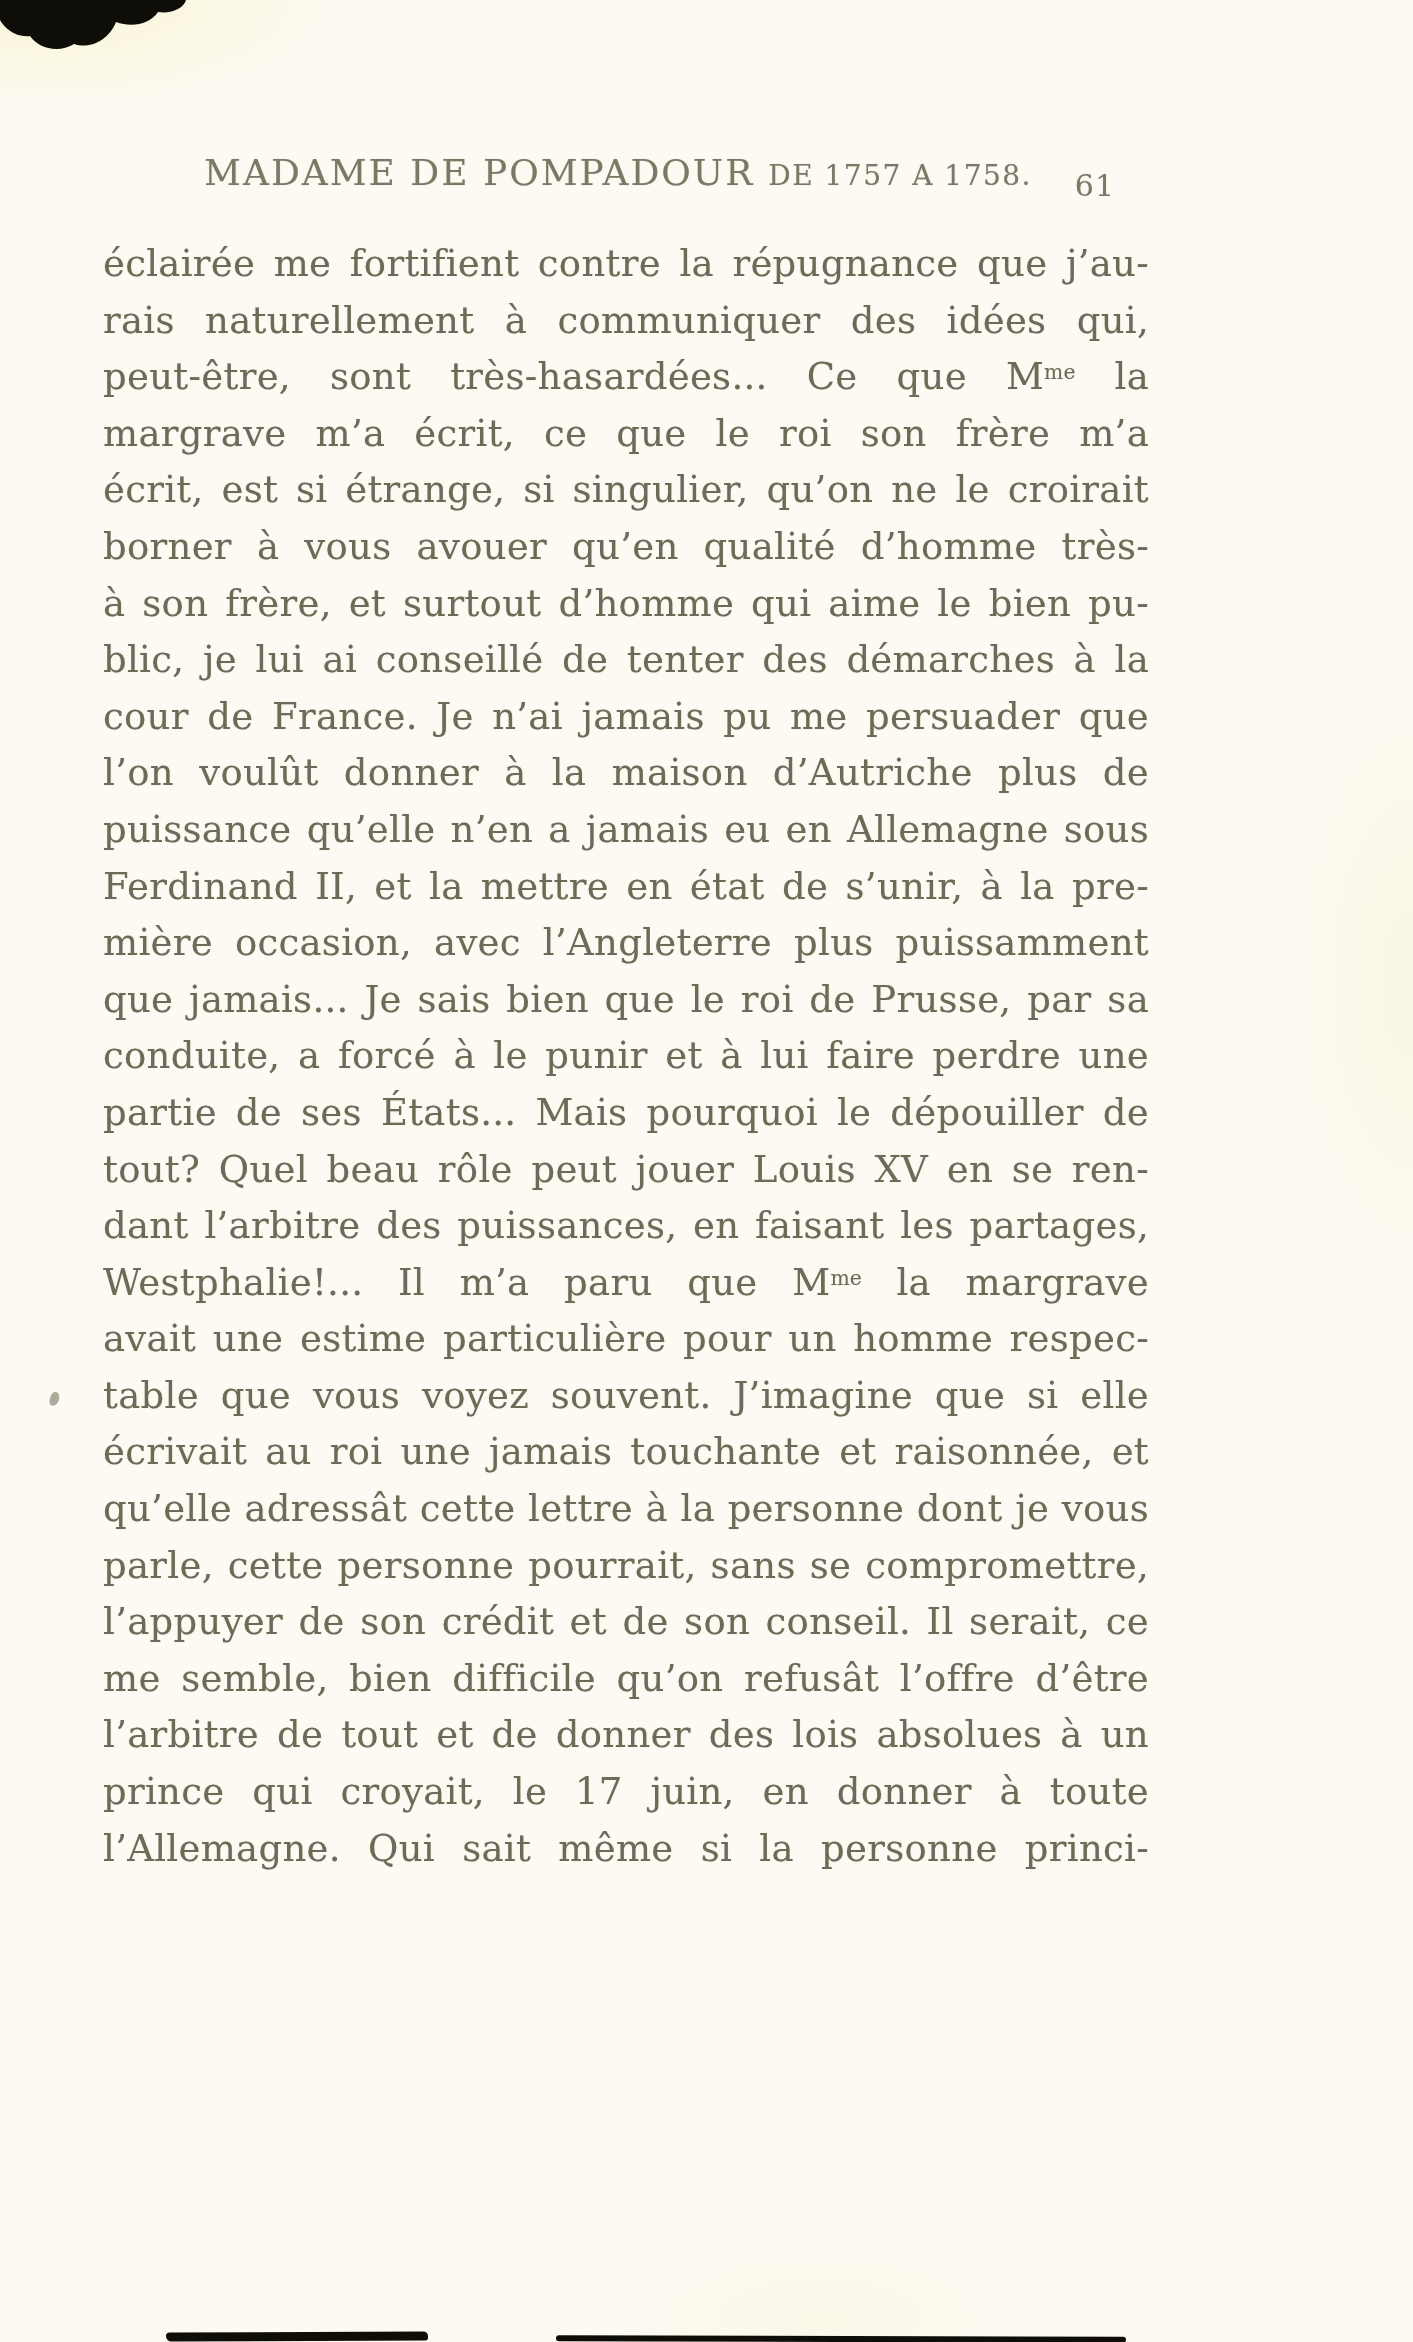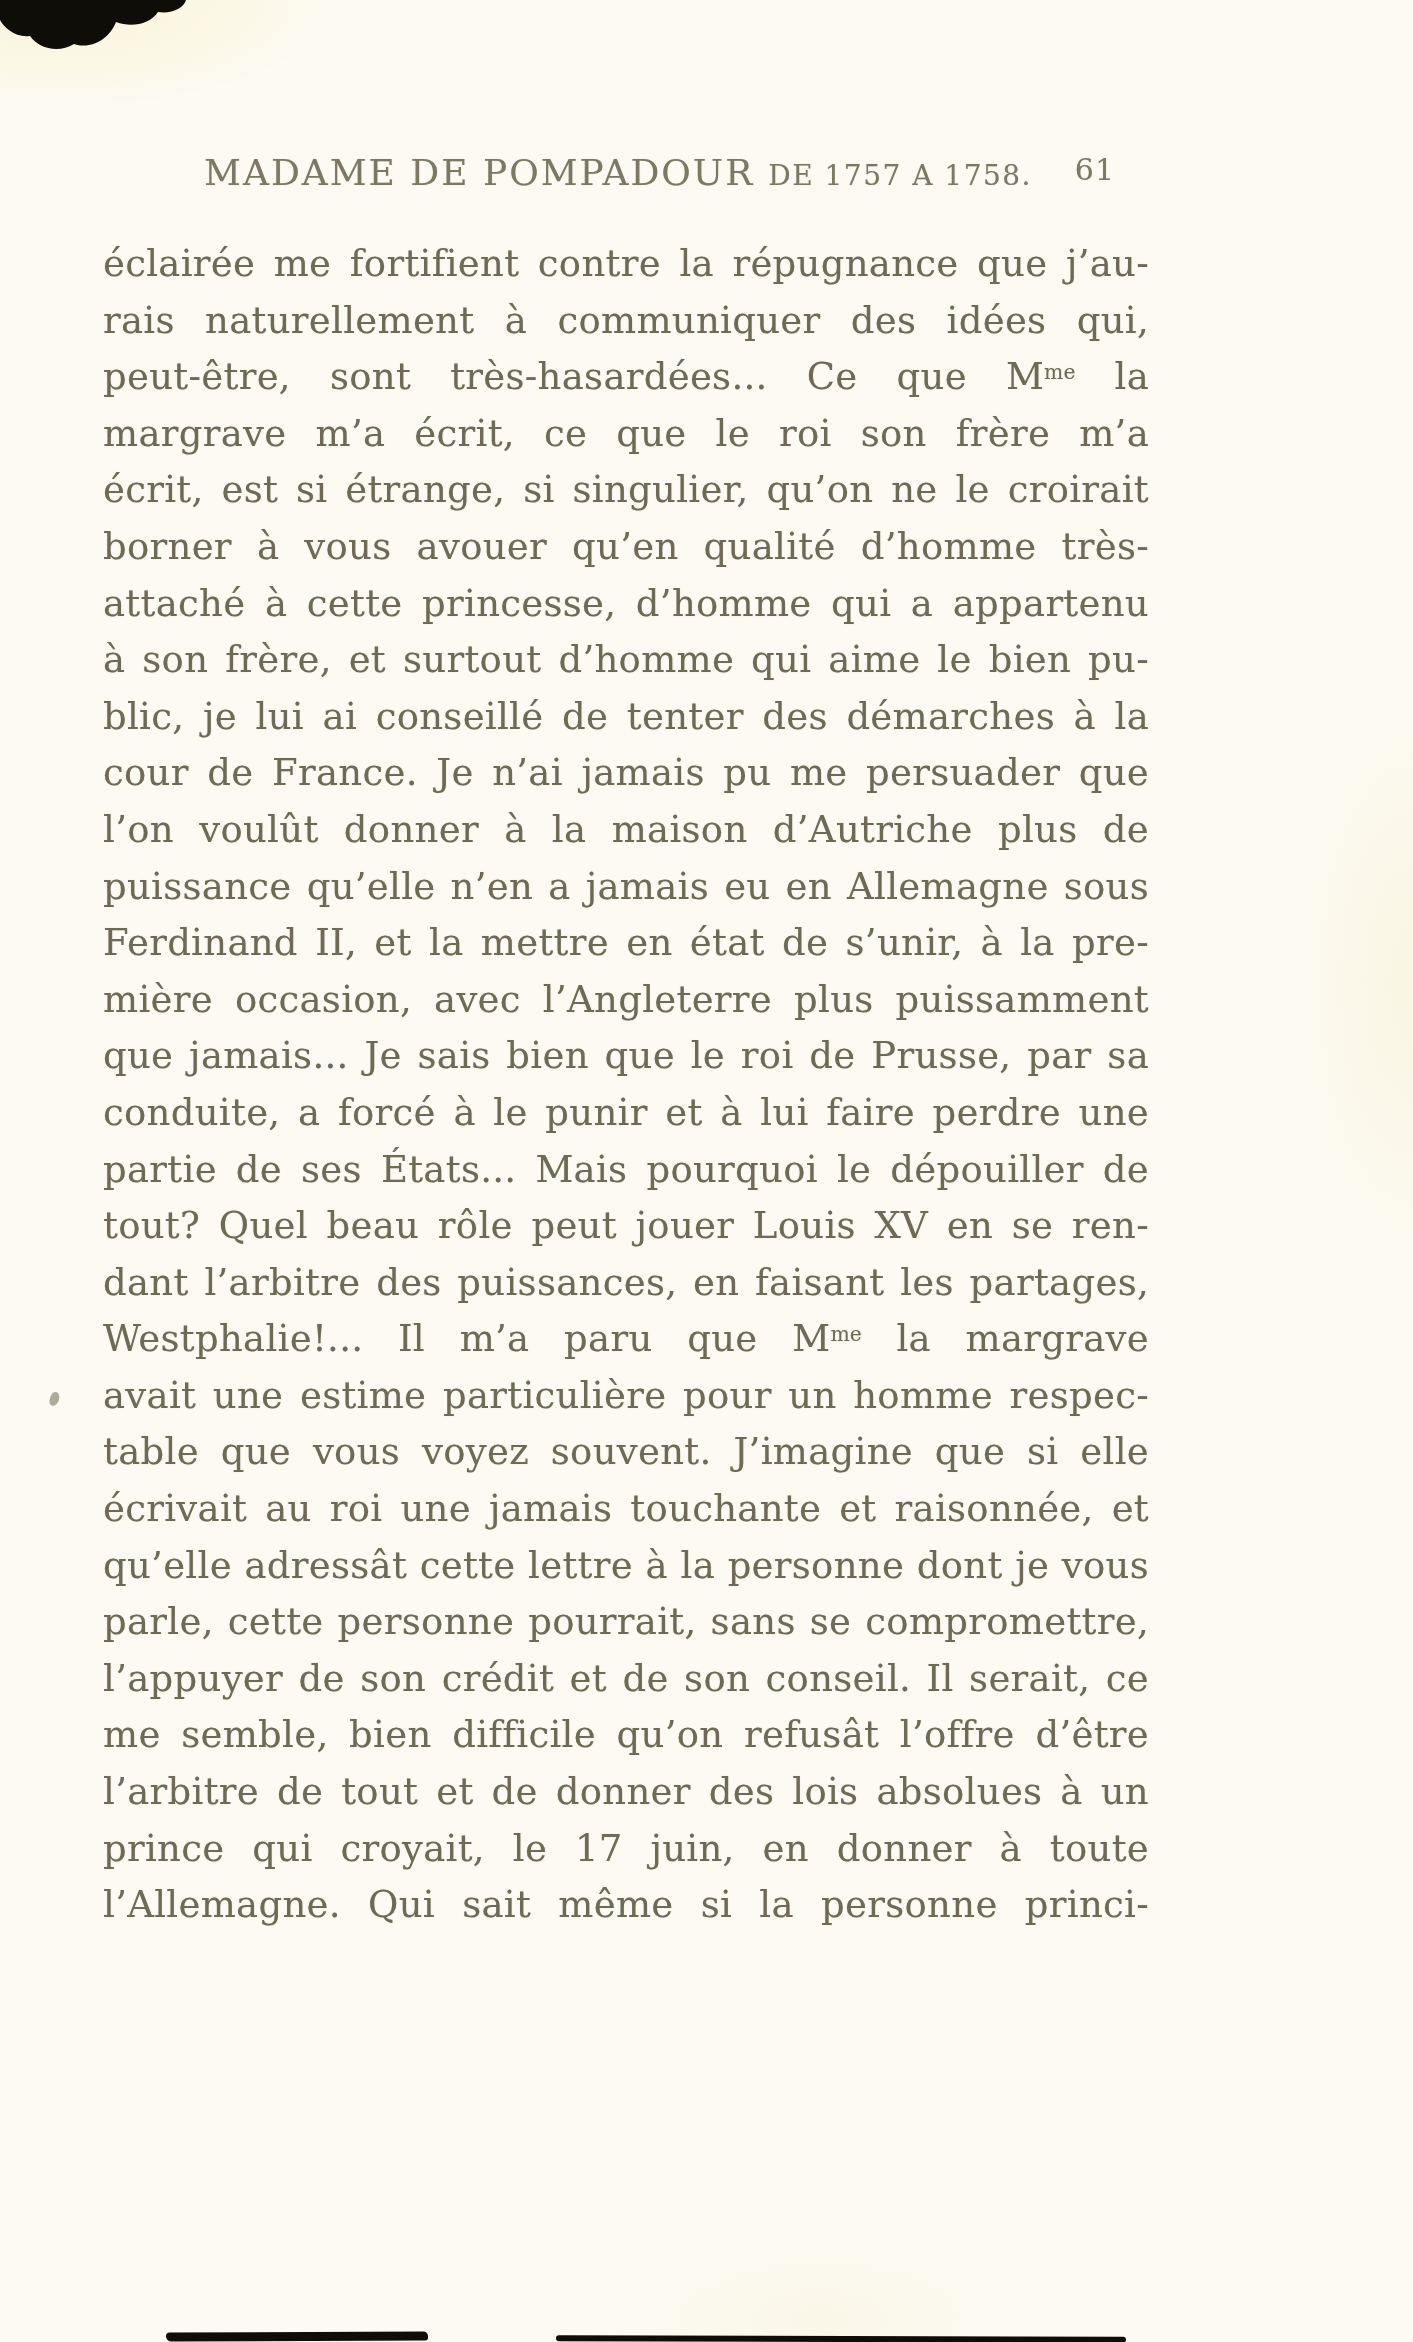--- a/index.html
+++ b/index.html
@@ -40,21 +40,21 @@
     letter-spacing: 2px;
   }
   .header-dates {
     font-size: 28px;
     letter-spacing: 1.5px;
     margin-left: 14px;
   }
   .page-number {
     position: absolute;
     right: 26px;
-    top: 0;
+    top: 16px;
     font-size: 30px;
     letter-spacing: 1px;
   }
 
   
   .text-block {
     position: absolute;
     left: 103px;
     top: 236px;
     width: 1046px;
@@ -130,21 +130,20 @@
     <span class="page-number">61</span>
   </header>
 
   <main class="text-block" id="lines">
       <div class="line">éclairée me fortifient contre la répugnance que j’au-</div>
       <div class="line">rais naturellement à communiquer des idées qui,</div>
       <div class="line">peut-être, sont très-hasardées... Ce que M<sup>me</sup> la</div>
       <div class="line">margrave m’a écrit, ce que le roi son frère m’a</div>
       <div class="line">écrit, est si étrange, si singulier, qu’on ne le croirait</div>
       <div class="line">borner à vous avouer qu’en qualité d’homme très-</div>
-      <div class="line">attaché à cette princesse, d’homme qui a appartenu</div>
       <div class="line">à son frère, et surtout d’homme qui aime le bien pu-</div>
       <div class="line">blic, je lui ai conseillé de tenter des démarches à la</div>
       <div class="line">cour de France. Je n’ai jamais pu me persuader que</div>
       <div class="line">l’on voulût donner à la maison d’Autriche plus de</div>
       <div class="line">puissance qu’elle n’en a jamais eu en Allemagne sous</div>
       <div class="line">Ferdinand II, et la mettre en état de s’unir, à la pre-</div>
       <div class="line">mière occasion, avec l’Angleterre plus puissamment</div>
       <div class="line">que jamais... Je sais bien que le roi de Prusse, par sa</div>
       <div class="line">conduite, a forcé à le punir et à lui faire perdre une</div>
       <div class="line">partie de ses États... Mais pourquoi le dépouiller de</div>

